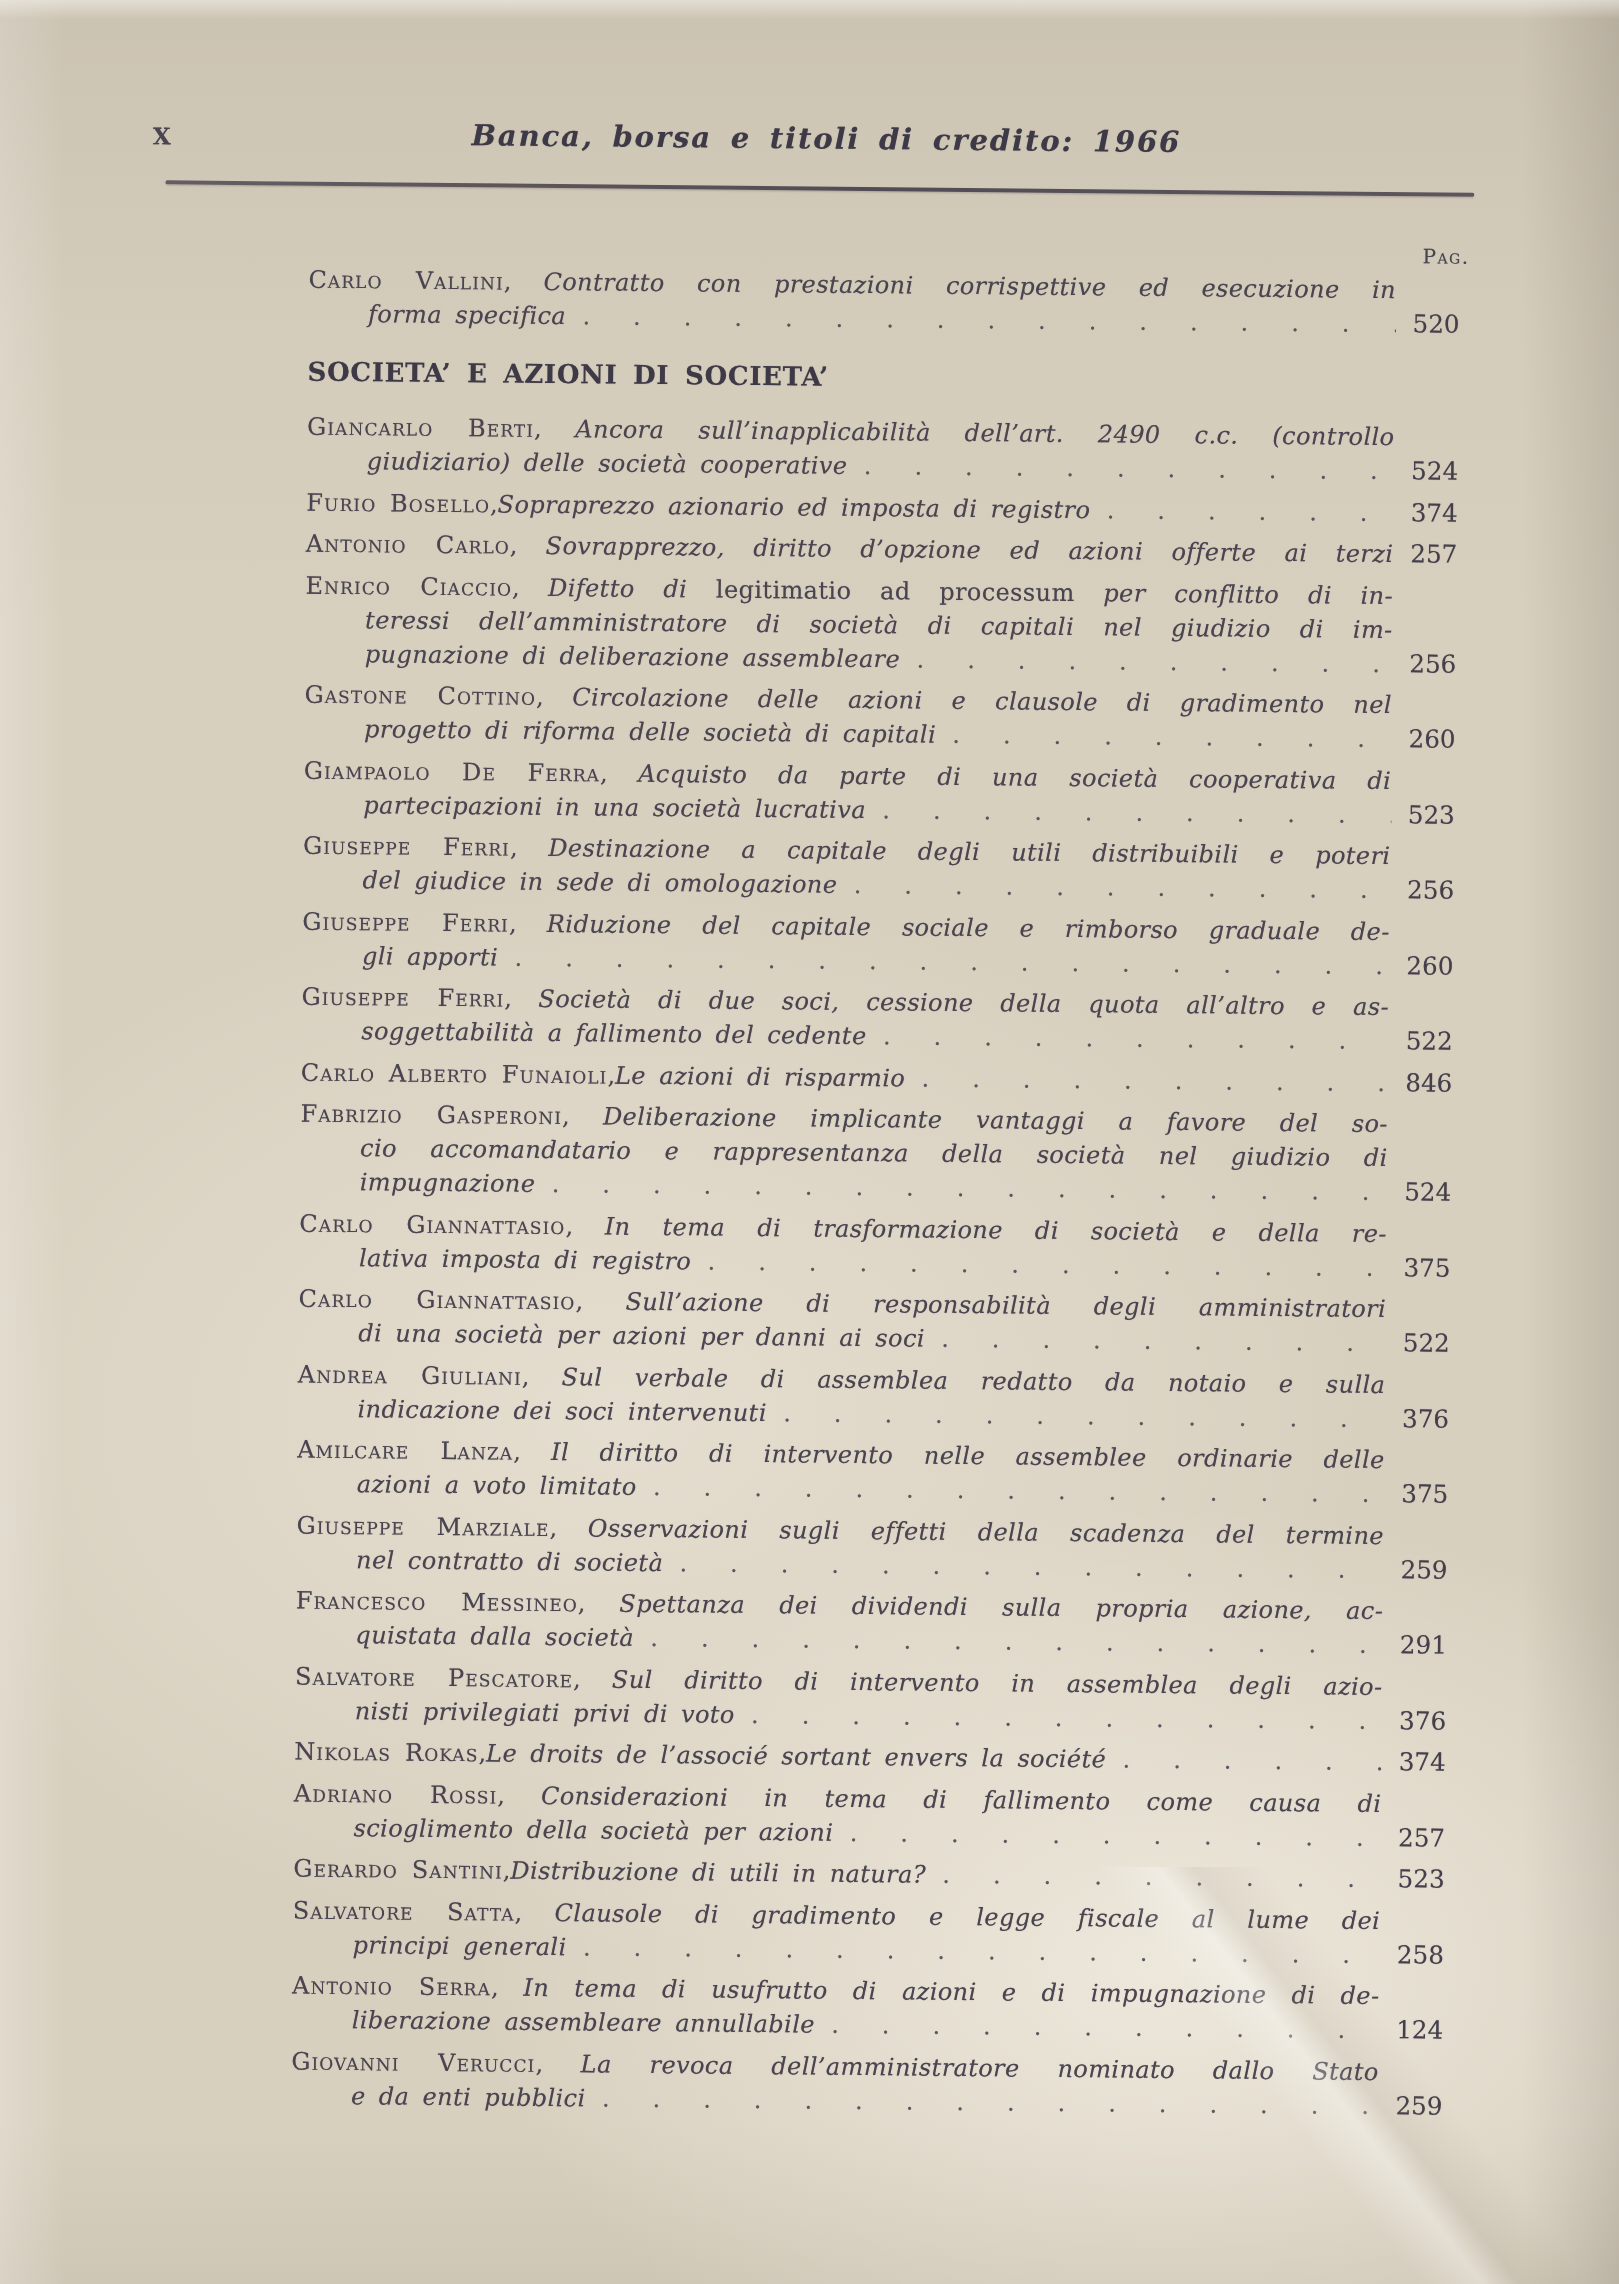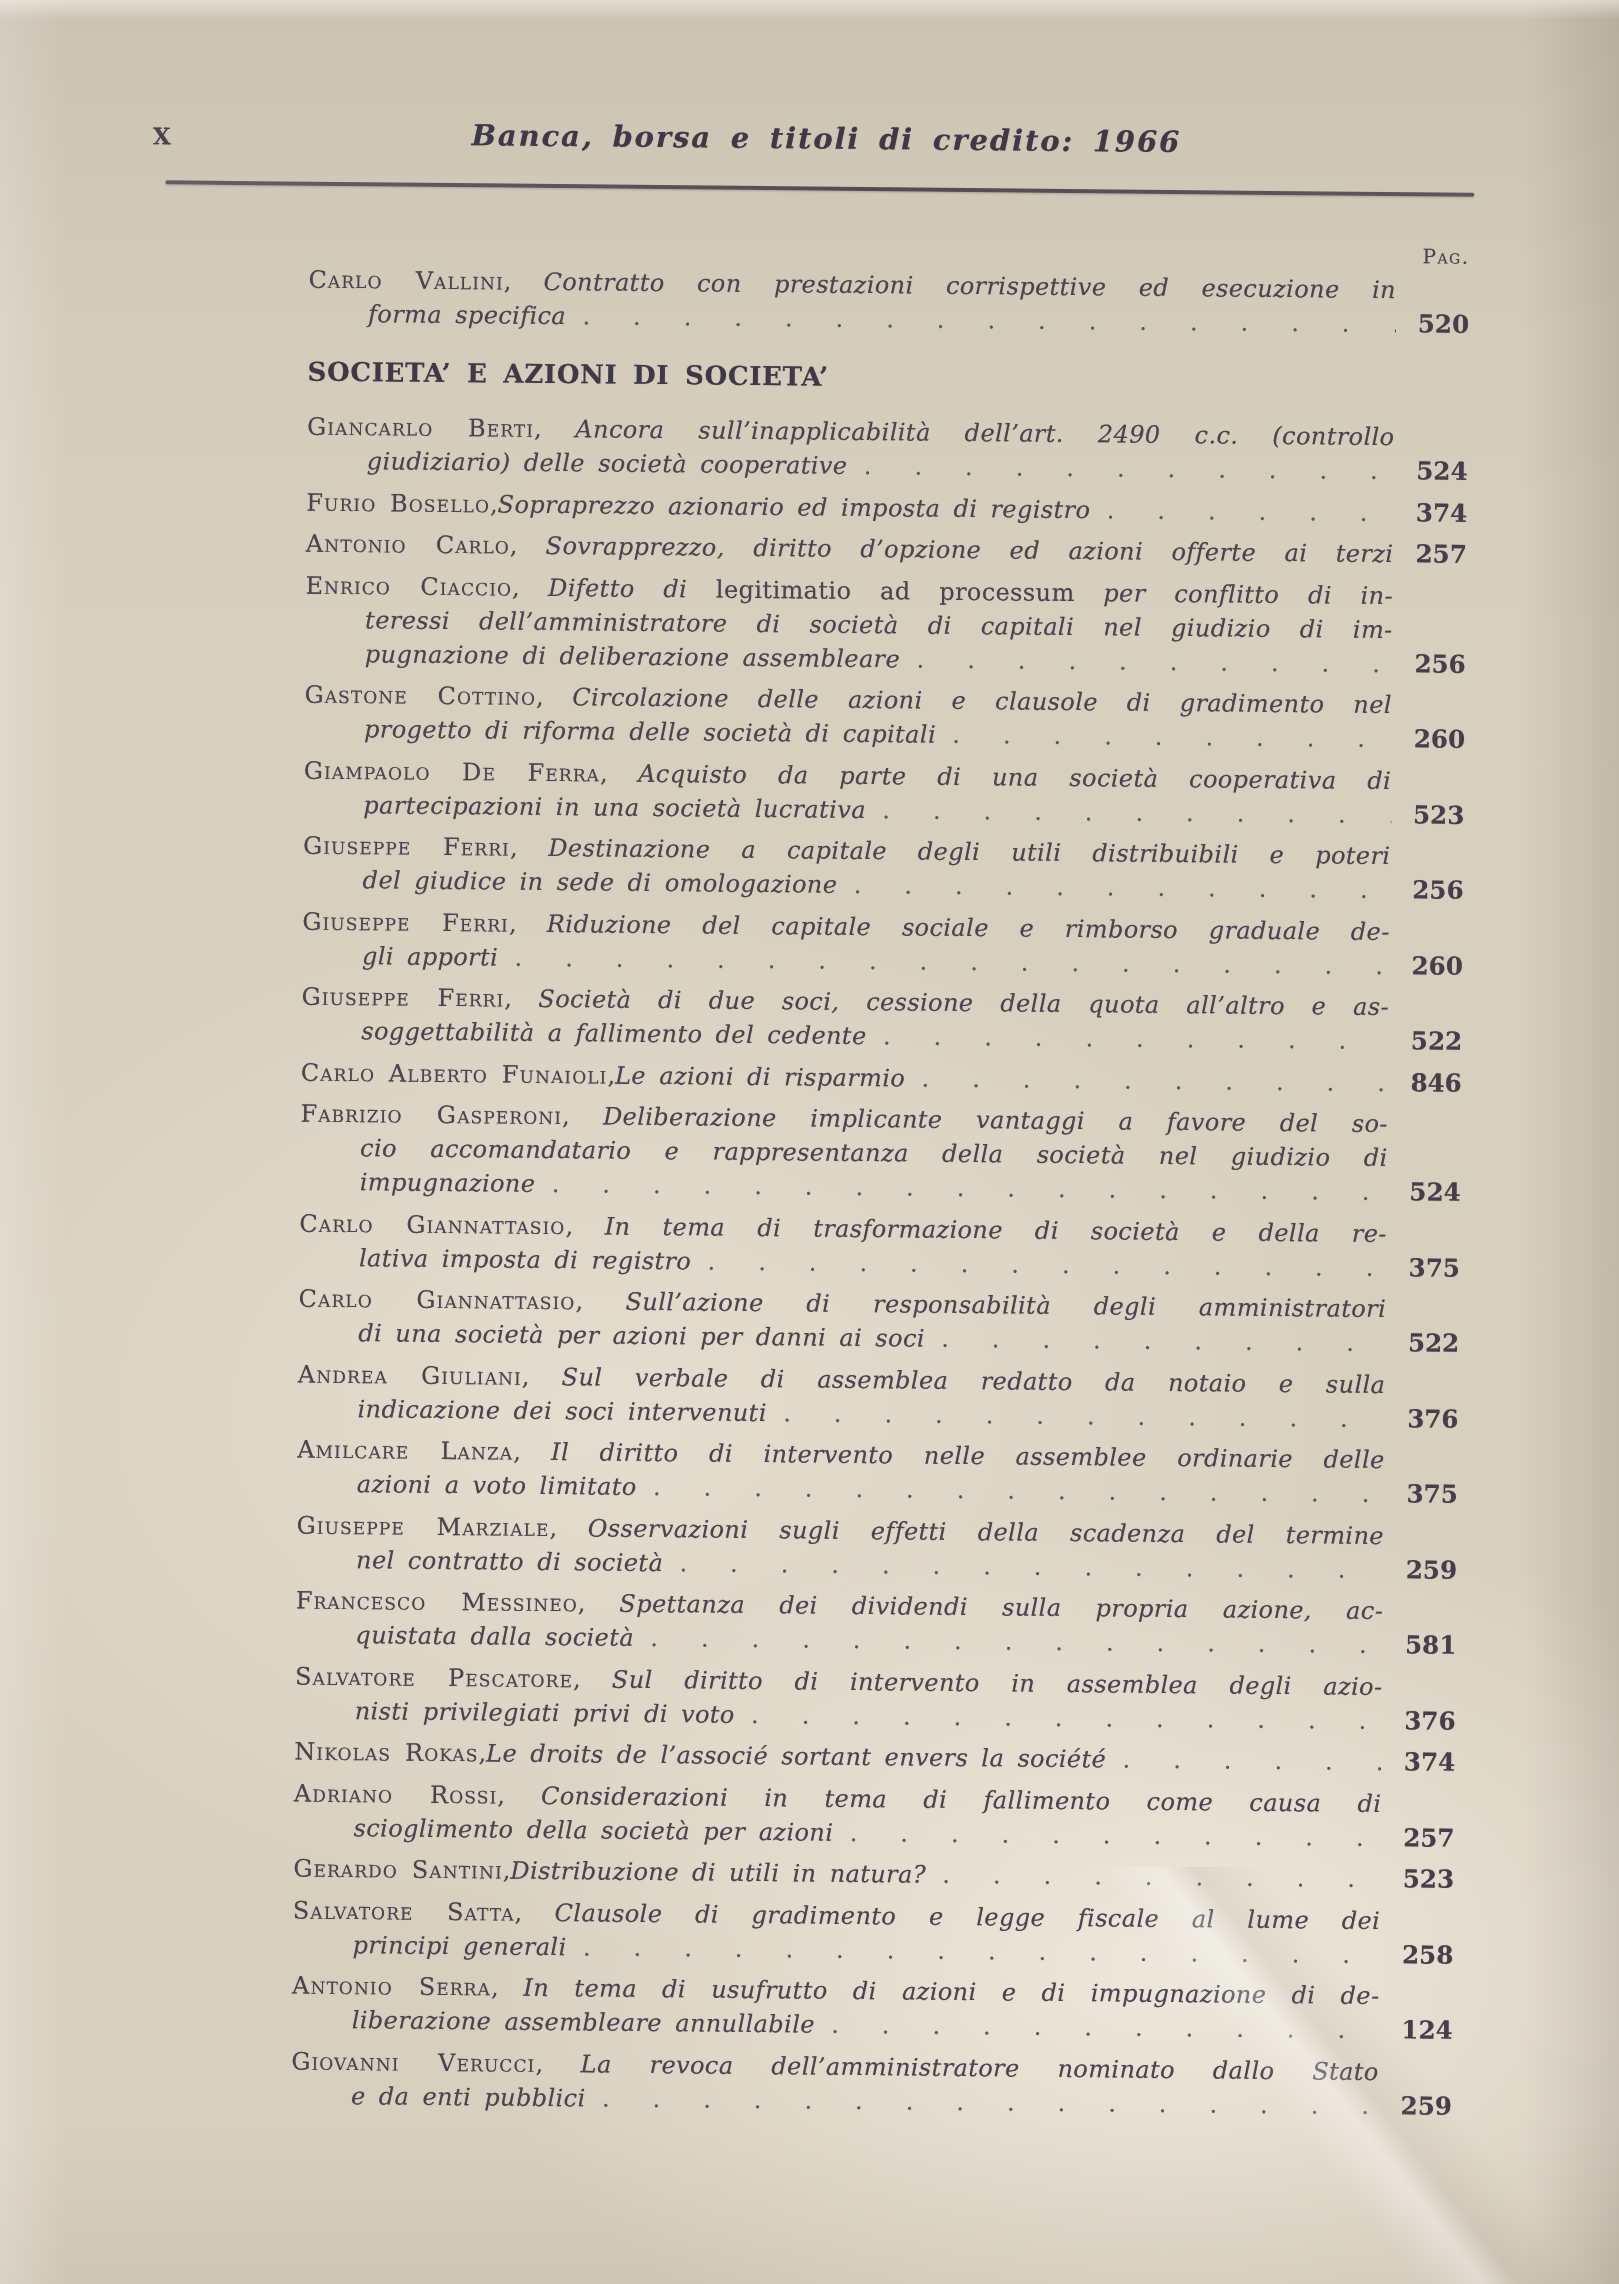--- a/index.html
+++ b/index.html
@@ -64,22 +64,22 @@
     text-shadow:0 0 0.8px rgba(73,68,79,.5);
   }
   .entry{
     display:grid;
     grid-template-columns:1fr 66px;
     column-gap:7.5px;
     margin-bottom:7.5px;
   }
   .entry .lines{grid-column:1;min-width:0;}
   .entry .num{
-    grid-column:2;align-self:end;text-align:right;
-    font-size:24.6px;color:#443f4b;font-weight:bold;
+    grid-column:2;align-self:end;text-align:center;
+    font-size:24.6px;color:#443f4b;
   }
   .line{display:block;}
   .line.cont{padding-left:60px;}
   .line.full{text-align:justify;text-align-last:justify;}
   .line.jfull{text-align:justify;text-align-last:justify;}
   .line.last:not(.jfull){display:flex;align-items:baseline;}
   .line.last:not(.jfull) .t{flex:0 1 auto;white-space:nowrap;}
   .author{
     font-variant:small-caps;
     letter-spacing:1.1px;
@@ -296,21 +296,21 @@
             <span class="num">259</span>
           </div>
           <div class="entry">
             <div class="lines">
               <div class="line full"><span class="author">Francesco Messineo</span><span class="sep">, </span><span class="t"><span>Spettanza dei dividendi sulla propria azione, ac-</span></span></div>
               <div class="line cont last">
                 <span class="t"><span>quistata dalla società</span></span>
                 <span class="leader">........................................</span>
               </div>
             </div>
-            <span class="num">581</span>
+            <span class="num">291</span>
           </div>
           <div class="entry">
             <div class="lines">
               <div class="line full"><span class="author">Salvatore Pescatore</span><span class="sep">, </span><span class="t"><span>Sul diritto di intervento in assemblea degli azio-</span></span></div>
               <div class="line cont last">
                 <span class="t"><span>nisti privilegiati privi di voto</span></span>
                 <span class="leader">........................................</span>
               </div>
             </div>
             <span class="num">376</span>

